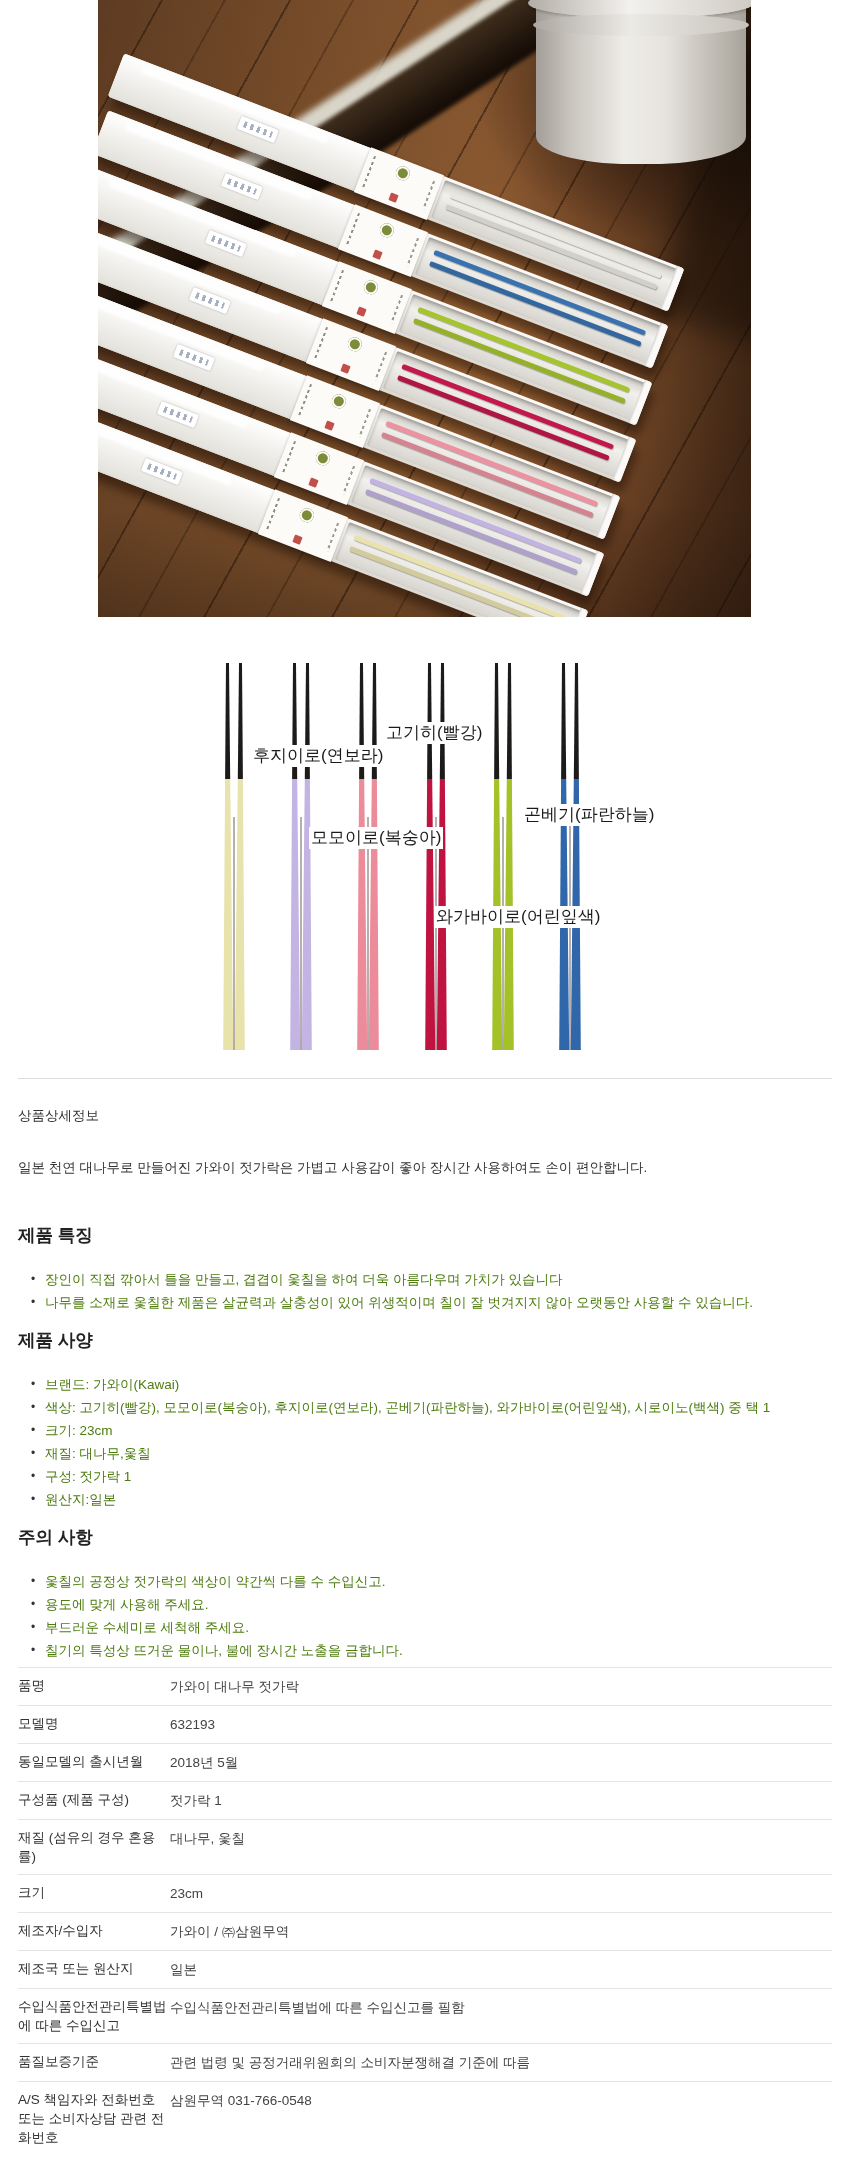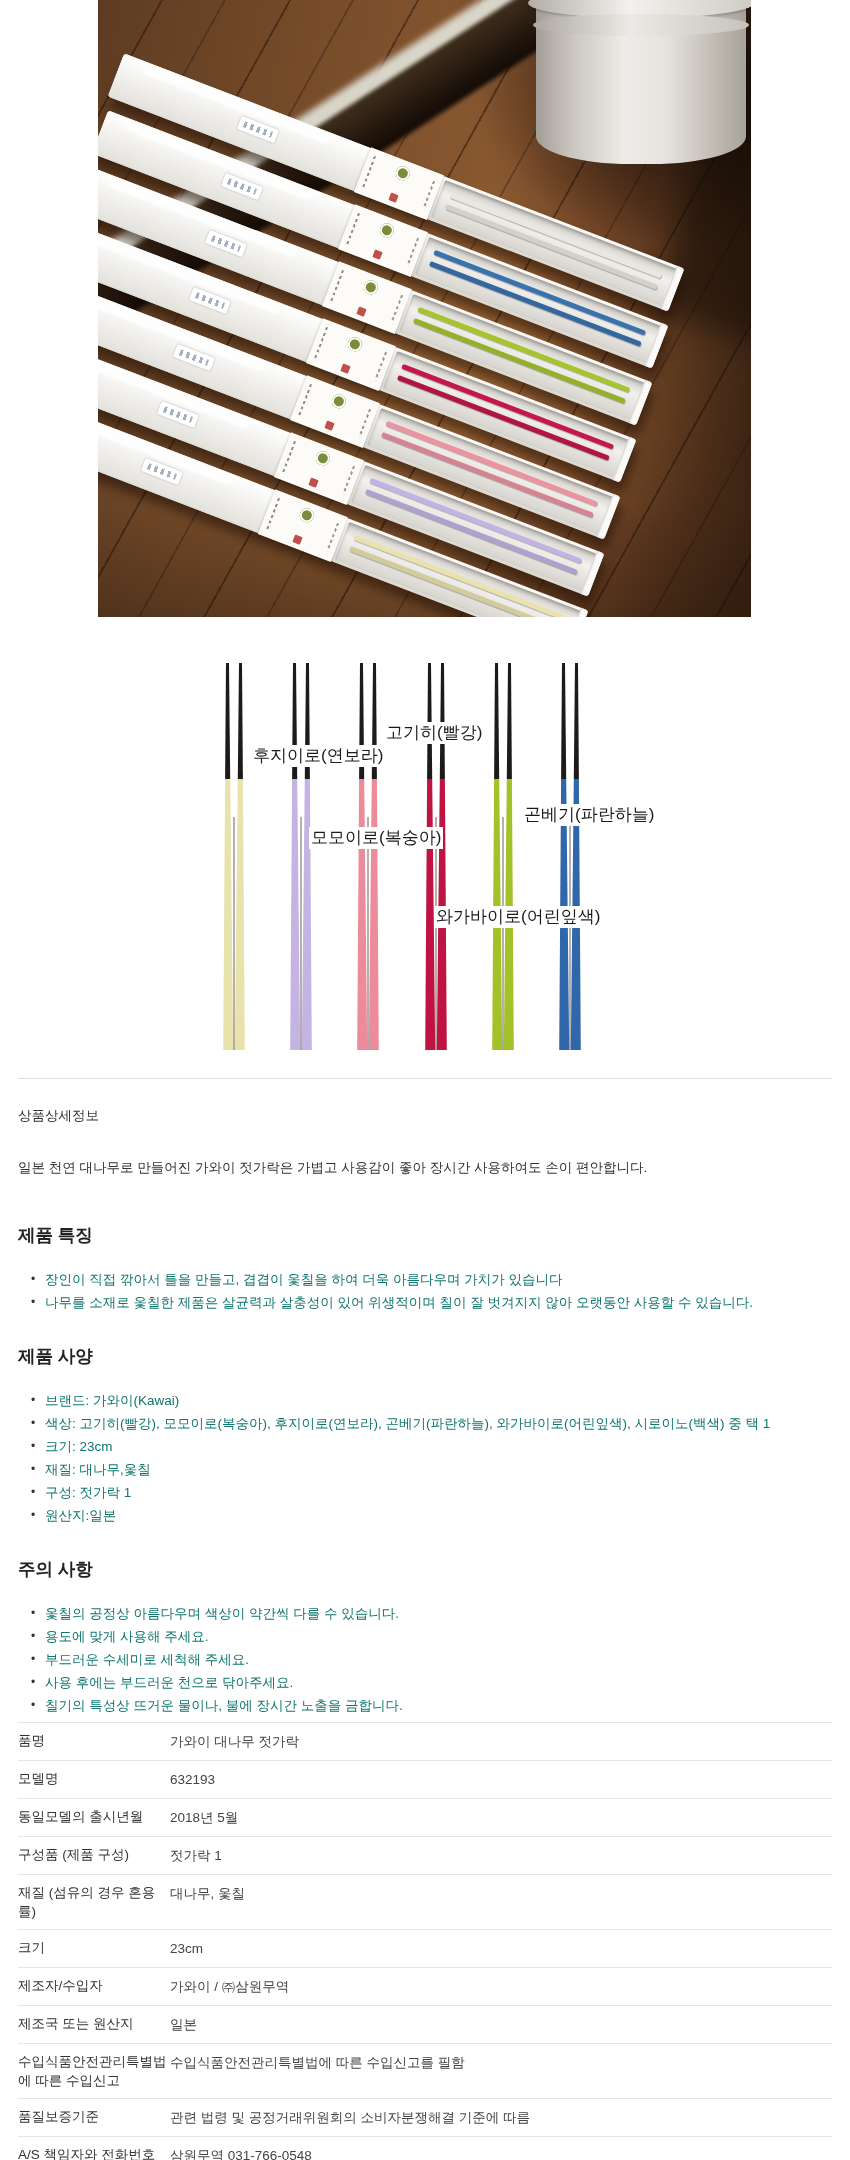--- a/index.html
+++ b/index.html
@@ -77,23 +77,23 @@
   #lbl-kokihi{left:384px;top:105px;}
   #lbl-fujiiro{left:251px;top:128px;}
   #lbl-konbegi{left:522px;top:187px;}
   #lbl-momoiro{left:309px;top:210px;}
   #lbl-wakabairo{left:434px;top:289px;}
   
   .content{position:absolute;left:0;top:1078px;width:850px;padding:0 18px;box-sizing:border-box;}
   hr.divider{border:0;border-top:1px solid #ddd;margin:0;}
   .section-label{font-size:13.5px;color:#333;margin:28px 0 16px 0;}
   .intro{font-size:13.5px;color:#333;margin:34px 0 49px 0;line-height:17px;}
-  h2.sec{font-size:17.5px;font-weight:bold;color:#222;margin:32px 0 0 0;line-height:21px;}
+  h2.sec{font-size:17.5px;font-weight:bold;color:#222;margin:16px 0 0 0;line-height:21px;}
   ul.blist{list-style:none;margin:22px 0 0 0;padding:0 0 0 27px;}
-  ul.blist li{position:relative;font-size:13.5px;line-height:23px;color:#0f766e;}
+  ul.blist li{position:relative;font-size:13.5px;line-height:23px;color:#4d7c0f;}
   ul.blist li::before{content:"\2022";position:absolute;left:-14px;top:0;font-size:12px;color:#333;}
   table.spec{width:100%;border-collapse:collapse;margin:5px 0 0 0;}
   table.spec tr{border-top:1px solid #e4e4e4;}
   table.spec th{width:152px;text-align:left;vertical-align:top;font-weight:normal;color:#333;
     font-size:13.5px;line-height:19px;padding:8px 0;word-break:break-all;}
   table.spec td{vertical-align:top;color:#444;font-size:13.5px;line-height:19px;padding:9px 0;}
 </style>
 </head>
 <body>
 
@@ -258,24 +258,23 @@
       <li>브랜드: 가와이(Kawai)</li>
       <li>색상: 고기히(빨강), 모모이로(복숭아), 후지이로(연보라), 곤베기(파란하늘), 와가바이로(어린잎색), 시로이노(백색) 중 택 1</li>
       <li>크기: 23cm</li>
       <li>재질: 대나무,옻칠</li>
       <li>구성: 젓가락 1</li>
       <li>원산지:일본</li>
     </ul>
 
   <h2 class="sec">주의 사항</h2>
   <ul class="blist">
-      <li>옻칠의 공정상 아름다우며 색상이 약간씩 다를 수 있습니다.</li>
+      <li>옻칠의 공정상 젓가락의 색상이 약간씩 다를 수 수입신고.</li>
       <li>용도에 맞게 사용해 주세요.</li>
       <li>부드러운 수세미로 세척해 주세요.</li>
-      <li>사용 후에는 부드러운 천으로 닦아주세요.</li>
       <li>칠기의 특성상 뜨거운 물이나, 불에 장시간 노출을 금합니다.</li>
     </ul>
 
   <table class="spec">
     <tbody id="spec-rows">
         <tr>
           <th>품명</th>
           <td>가와이 대나무 젓가락</td>
         </tr>
         <tr>

